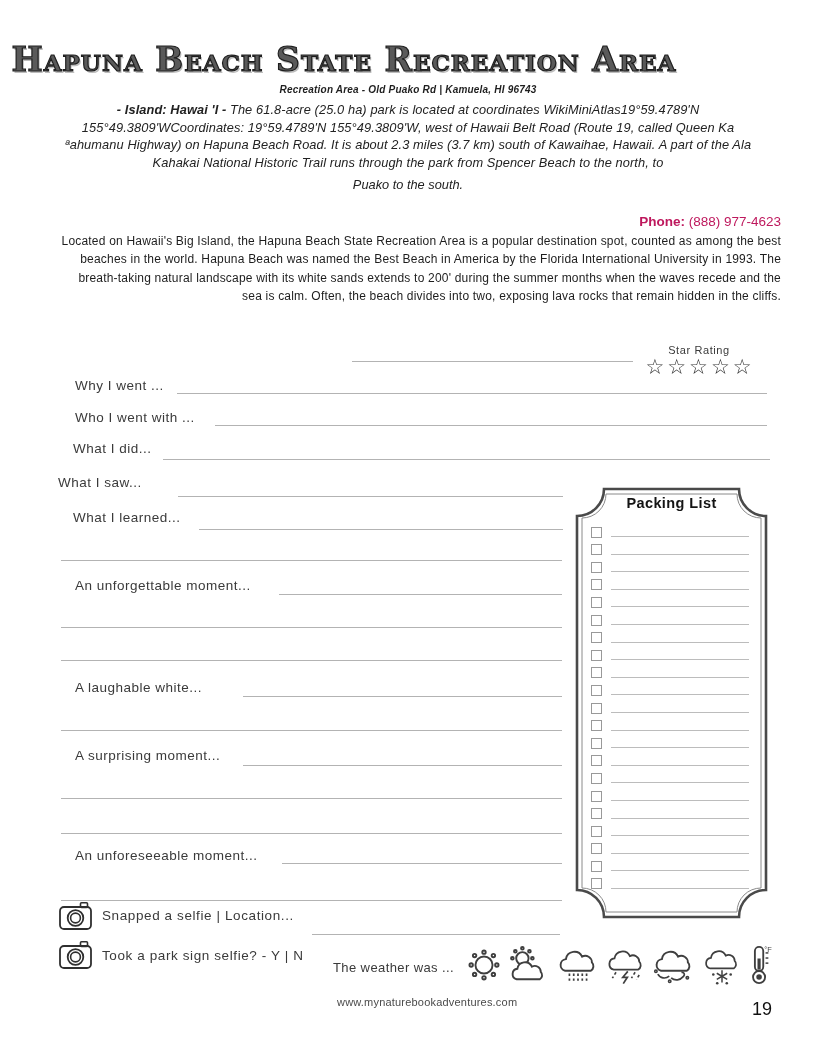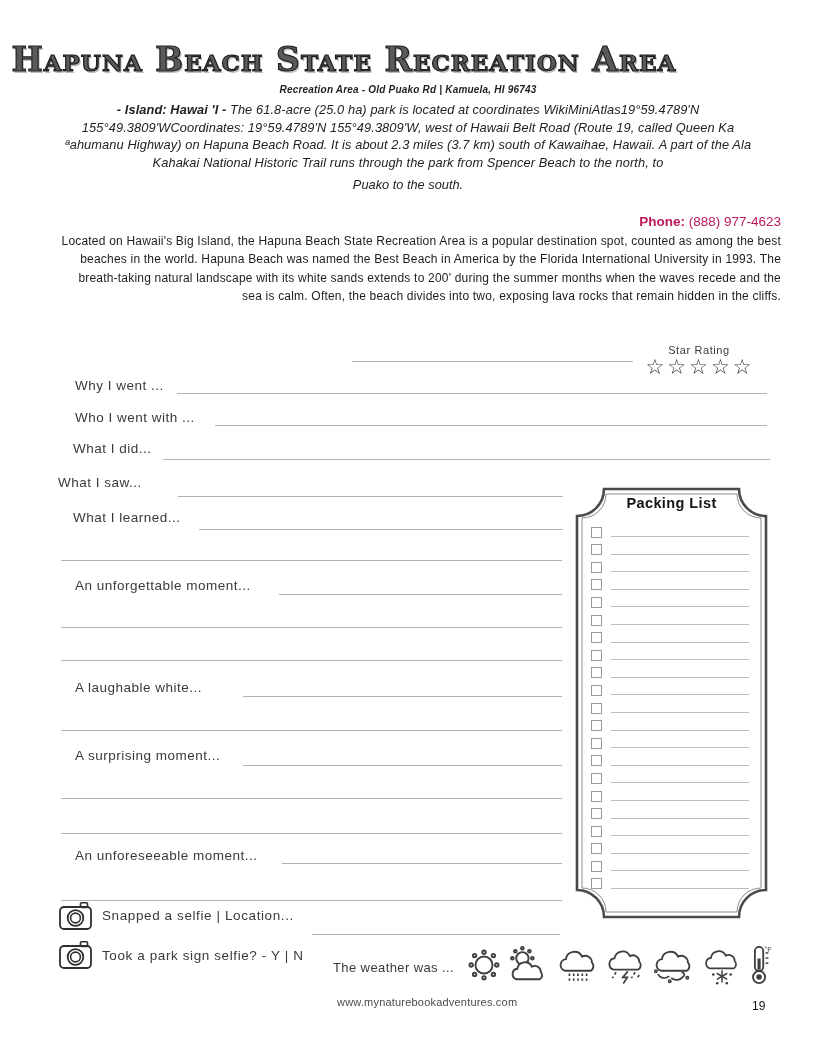--- a/index.html
+++ b/index.html
@@ -49,21 +49,21 @@
   .pack-rows{position:absolute;top:36px;left:19px;right:22px;}
   .pl-row{height:17.6px;display:flex;align-items:flex-end;}
   .pl-check{width:9px;height:9px;border:1px solid #999;margin-right:9px;flex:none;}
   .pl-line{flex:1;border-bottom:1px solid #bcbcbc;height:0;margin-bottom:0.5px;}
   
   .cam{position:absolute;left:58px;width:35px;height:30px;}
   .weather-label{position:absolute;left:333px;top:960px;font-size:13px;letter-spacing:.4px;color:#3a3a3a;}
   .weather-row{position:absolute;left:463px;top:942px;width:318px;height:46px;
     display:flex;align-items:center;gap:2px;}
   .footer-url{position:absolute;left:337px;top:996px;font-size:11px;letter-spacing:.2px;color:#4a4a4a;}
-  .page-num{position:absolute;left:752px;top:999px;font-size:12px;color:#111;}
+  .page-num{position:absolute;left:752px;top:999px;font-size:18px;color:#111;}
   svg{display:block;}
 </style>
 </head>
 <body>
 
 <div class="page">
 
   <div class="page-title">Hapuna Beach State Recreation Area</div>
   <div class="subtitle">Recreation Area - Old Puako Rd | Kamuela, HI 96743</div>
   <div class="desc"><span class="b">- Island: Hawai 'I -</span> <span>The 61.8-acre (25.0 ha) park is located at coordinates  WikiMiniAtlas19°59.4789'N 155°49.3809'WCoordinates: 19°59.4789'N 155°49.3809'W, west of Hawaii Belt Road (Route 19, called Queen Ka ªahumanu Highway) on Hapuna Beach Road. It is about 2.3 miles (3.7 km) south of Kawaihae, Hawaii. A part of the Ala Kahakai National Historic Trail runs through the park from Spencer Beach to the north, to</span></div>

